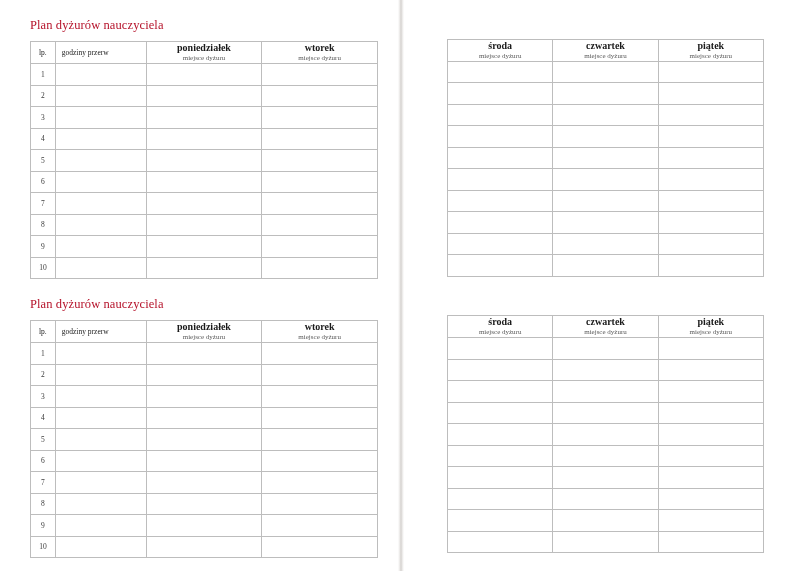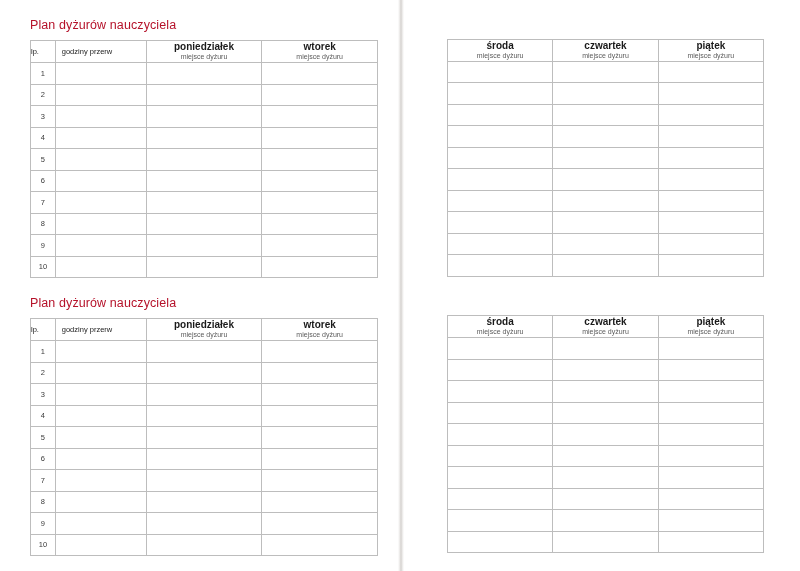--- a/index.html
+++ b/index.html
@@ -11,20 +11,21 @@
     height: 571px;
     background: #ffffff;
     font-family: "Liberation Sans", sans-serif;
     overflow: hidden;
   }
   .spread {
     position: relative;
     width: 800px;
     height: 571px;
     background: #ffffff;
+    font-family: Liberation Serif, serif;
   }
   
   .gutter {
     position: absolute;
     left: 398px;
     top: 0;
     width: 6px;
     height: 571px;
     background: linear-gradient(to right, #ffffff 0%, #e6e4e2 35%, #d2cfcc 50%, #e6e4e2 65%, #ffffff 100%);
   }
@@ -72,21 +73,21 @@
     background: #ffffff;
   }
   .hdr th.lp-col,
   .hdr th.hours-col {
     font-size: 7.5px;
     font-weight: 400;
     color: #1a1a1a;
     text-align: left;
     padding-left: 6px;
   }
-  .hdr th.lp-col { text-align: left; padding-left: 0; }
+  .hdr th.lp-col { text-align: center; padding-left: 0; }
   .hdr th.day-col {
     text-align: center;
   }
   .day-name {
     display: block;
     font-size: 10px;
     font-weight: bold;
     color: #1a1a1a;
     line-height: 11px;
   }

